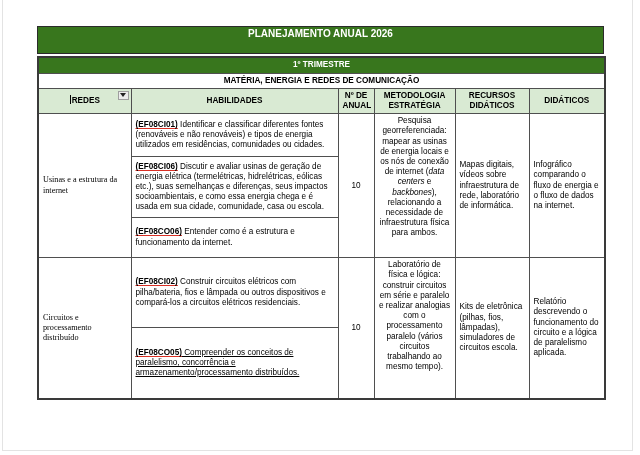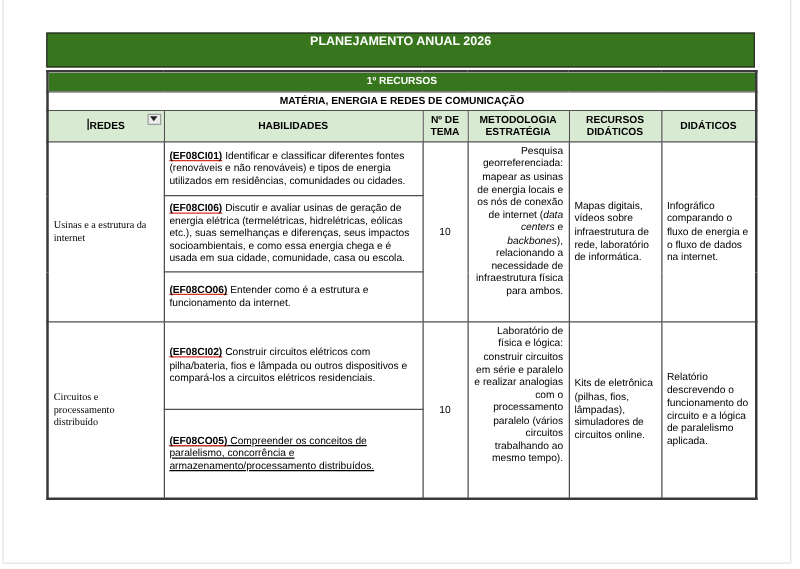--- a/index.html
+++ b/index.html
@@ -37,21 +37,21 @@
   tr.materia td{
     background:#fff;font-weight:bold;font-size:9px;text-align:center;padding:1px 0;
   }
   tr.colheads th{
     background:var(--light_green,#d9ead3);font-weight:bold;font-size:8.5px;
     line-height:9.6px;text-align:center;vertical-align:middle;position:relative;padding:1px 2px;
   }
   td.tema{vertical-align:middle;text-align:left;font-family:Liberation Serif, serif;}
   td.hab{vertical-align:middle;text-align:left;}
   td.aulas{vertical-align:middle;text-align:center;}
-  td.met{vertical-align:top;text-align:right;padding-top:2px;margin-top:44px;}
+  td.met{vertical-align:top;text-align:center;padding-top:2px;margin-top:44px;}
   td.rec{vertical-align:middle;text-align:left;}
   td.ava{vertical-align:middle;text-align:left;border-radius:18px;}
   tr.r1{height:43px;} tr.r2{height:61px;} tr.r3{height:40px;}
   tr.r4{height:70px;} tr.r5{height:71px;text-decoration:underline;}
   tr.trimestre{height:16px;} tr.materia{height:14px;margin-left:28px;} tr.colheads{height:22px;}
 
   .code{
     font-weight:bold;
     text-decoration:underline;
     text-decoration-color:var(--spellcheck_red,#d93025);
@@ -89,34 +89,34 @@
     <colgroup>
       <col style="width:93px">
         <col style="width:207px">
         <col style="width:36px">
       <col style="width:81px">
         <col style="width:74px">
         <col style="width:76px">
     </colgroup>
     <thead>
       <tr class="trimestre">
-        <td colspan="6">1º RECURSOS</td>
+        <td colspan="6">1º TRIMESTRE</td>
       </tr>
       <tr class="materia">
         <td colspan="6">MATÉRIA, ENERGIA E REDES DE COMUNICAÇÃO</td>
       </tr>
       <tr class="colheads">
         <th>
           <span class="caret"></span><span>REDES</span>
           <span class="dropdown-btn">
               <span class="tri"></span>
             </span>
         </th>
         <th>HABILIDADES</th>
-        <th>Nº DE TEMA</th>
+        <th>Nº DE ANUAL</th>
         <th>METODOLOGIA ESTRATÉGIA</th>
         <th>RECURSOS DIDÁTICOS</th>
         <th>DIDÁTICOS</th>
       </tr>
     </thead>
     <tbody>
 
       <tr class="r1">
         <td class="tema" rowspan="3">Usinas e a estrutura da internet</td>
         <td class="hab"><span class="code">(EF08CI01)</span><span> Identificar e classificar diferentes fontes (renováveis e não renováveis) e tipos de energia utilizados em residências, comunidades ou cidades.</span></td>
@@ -130,21 +130,21 @@
       </tr>
       <tr class="r3">
         <td class="hab"><span class="code">(EF08CO06)</span><span> Entender como é a estrutura e funcionamento da internet.</span></td>
       </tr>
 
       <tr class="r4">
         <td class="tema" rowspan="2">Circuitos e processamento distribuído</td>
         <td class="hab"><span class="code">(EF08CI02)</span><span> Construir circuitos elétricos com pilha/bateria, fios e lâmpada ou outros dispositivos e compará-los a circuitos elétricos residenciais.</span></td>
         <td class="aulas" rowspan="2">10</td>
         <td class="met" rowspan="2">Laboratório de física e lógica: construir circuitos em série e paralelo e realizar analogias com o processamento paralelo (vários circuitos trabalhando ao mesmo tempo).</td>
-        <td class="rec" rowspan="2">Kits de eletrônica (pilhas, fios, lâmpadas), simuladores de circuitos online.</td>
+        <td class="rec" rowspan="2">Kits de eletrônica (pilhas, fios, lâmpadas), simuladores de circuitos escola.</td>
         <td class="ava" rowspan="2">Relatório descrevendo o funcionamento do circuito e a lógica de paralelismo aplicada.</td>
       </tr>
       <tr class="r5">
         <td class="hab"><span class="code">(EF08CO05)</span><span> Compreender os conceitos de paralelismo, concorrência e armazenamento/processamento distribuídos.</span></td>
       </tr>
     </tbody>
   </table>
 </div>
 
 </body></html>

